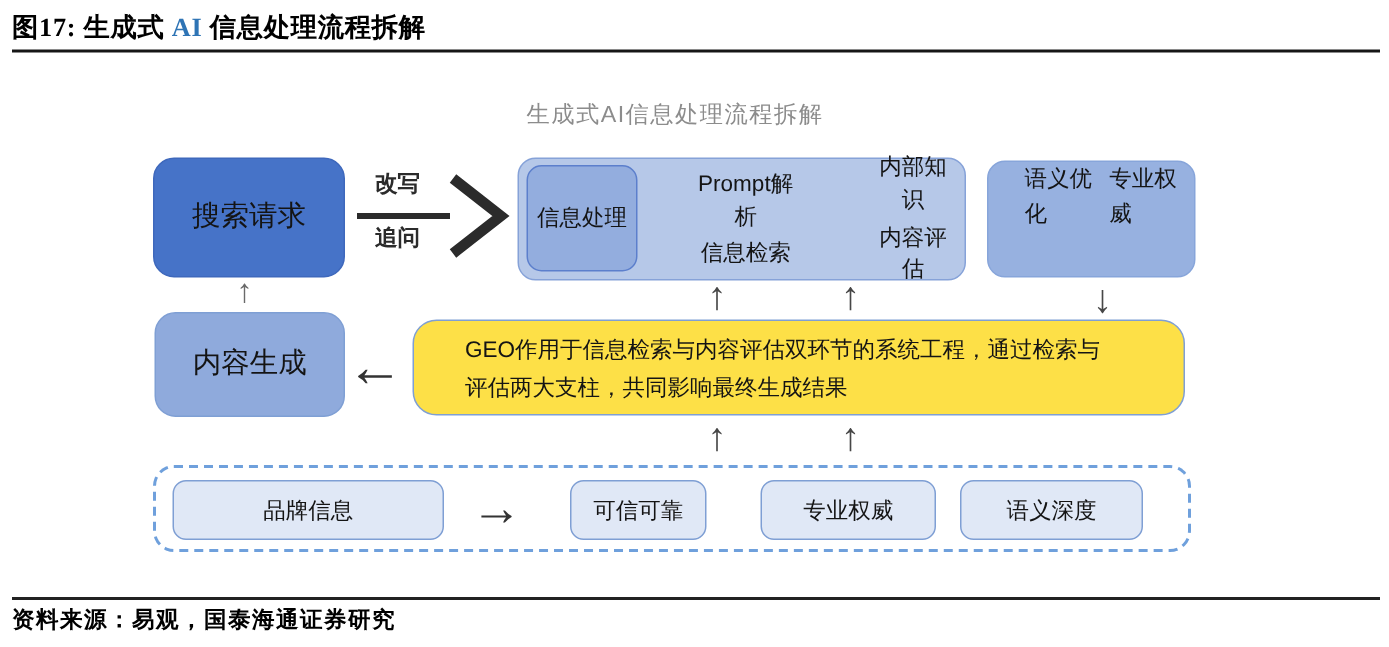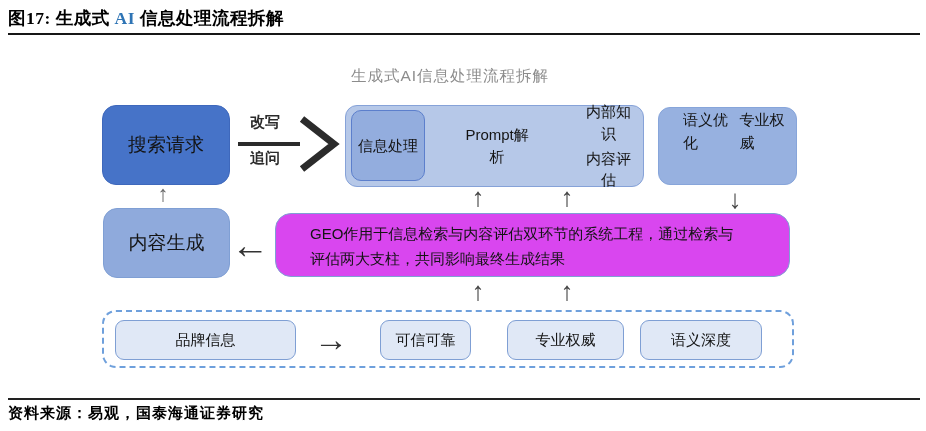--- a/index.html
+++ b/index.html
@@ -28,21 +28,21 @@
   .n-search{left:102px;top:105px;width:128px;height:80px;background:#4673C8;border:1px solid #3E68BC;border-radius:14px;}
   .n-content{left:103px;top:208px;width:127px;height:70px;background:#8FAADC;border:1px solid #7F9FD4;border-radius:14px;}
   .panel{left:345px;top:105px;width:297px;height:80px;background:#B6C8E8;border:1.5px solid #86A2D8;border-radius:12px;}
   .tag{left:5px;top:4px;width:72px;height:69px;background:#93ADDE;border:1.5px solid #5C7FCC;border-radius:10px;
        display:flex;flex-direction:row;align-items:center;justify-content:center;font-size:15px;color:#141414;line-height:1.4;}
   .panel-items{left:86px;top:0;right:6px;bottom:0;display:flex;align-items:center;justify-content:center;gap:18px;}
   .p-col{display:flex;flex-direction:column;gap:3px;font-size:15px;color:#141414;text-align:center;line-height:1.45;margin-left:28px;}
   .n-semantic{left:658px;top:107px;width:139px;height:78px;background:#97B1E0;border:1px solid #87A5DA;border-radius:12px;
        display:flex;flex-direction:row;justify-content:center;align-items:flex-start;padding-left:24px;box-sizing:border-box;
        font-size:15px;color:#141414;line-height:1.55;}
-  .geo{left:275px;top:213px;width:515px;height:64px;background:#d946ef;border:1.5px solid #7F9FD4;border-radius:16px;
+  .geo{left:275px;top:213px;width:515px;height:64px;background:#fde047;border:1.5px solid #7F9FD4;border-radius:16px;
        box-sizing:border-box;padding:7px 12px 0 34px;font-size:15px;color:#141414;line-height:25px;}
   .dashed{left:102px;top:310px;width:692px;height:58px;border:2px dashed #6FA0DC;border-radius:14px;box-sizing:border-box;}
   .chip{top:320px;height:40px;background:#E0E8F6;border:1.5px solid #7F9FD4;border-radius:9px;
         display:flex;align-items:center;justify-content:center;font-size:15px;color:#141414;box-sizing:border-box;}
   .chip.brand{left:115px;width:181px;text-align:right;}
   .chip.c1{left:380px;width:91px;}
   .chip.c2{left:507px;width:117px;}
   .chip.c3{left:640px;width:122px;}
   .arrow{color:#474747;line-height:1;}
   .up{font-size:26px;width:24px;text-align:center;}
@@ -85,20 +85,21 @@
 </div>
 
 <div class="abs panel">
   <div class="abs tag">
     <span>信息</span>
     <span>处理</span>
   </div>
   <div class="abs panel-items">
     <div class="p-col">
       <span>Prompt解析</span>
+      <span>信息检索</span>
     </div>
     <div class="p-col">
       <span>内部知识</span>
       <span>内容评估</span>
     </div>
   </div>
 </div>
 
 <div class="abs n-semantic">
   <span>语义优化</span>

